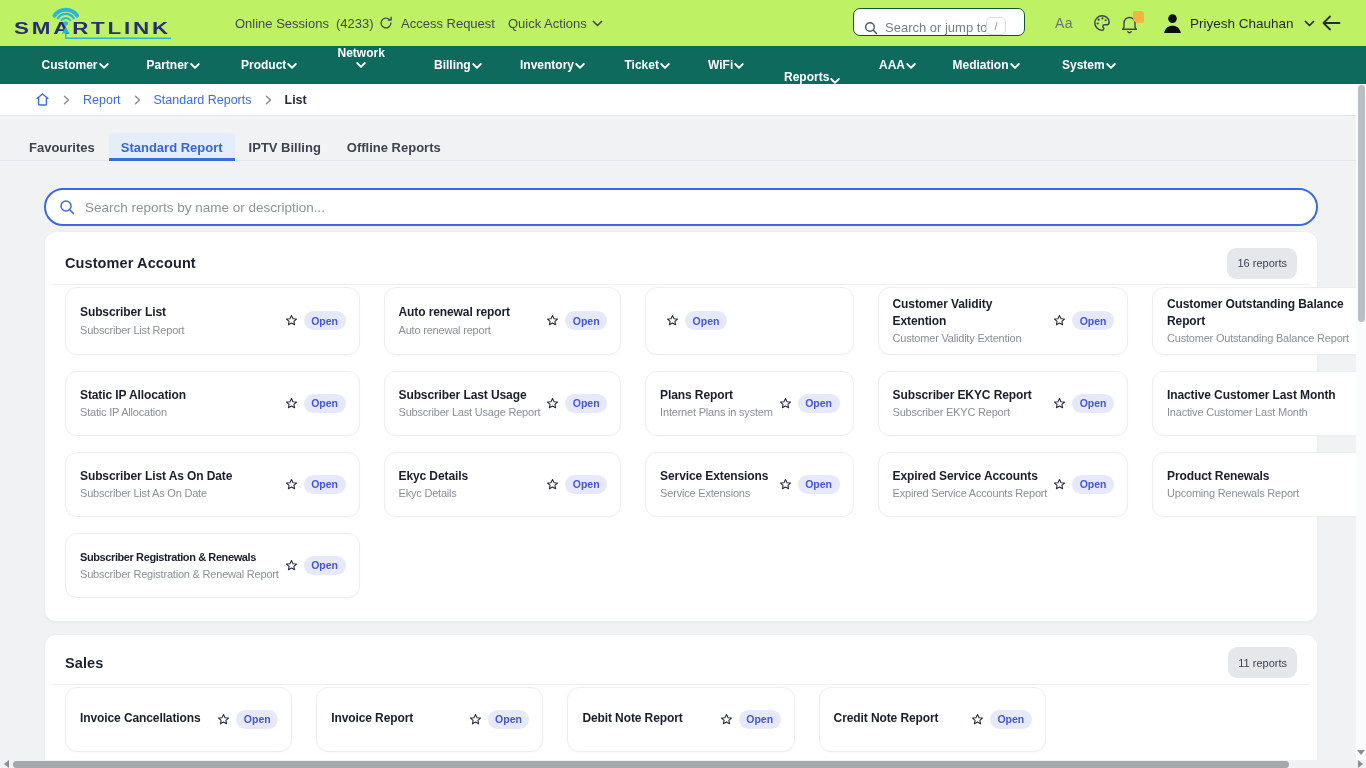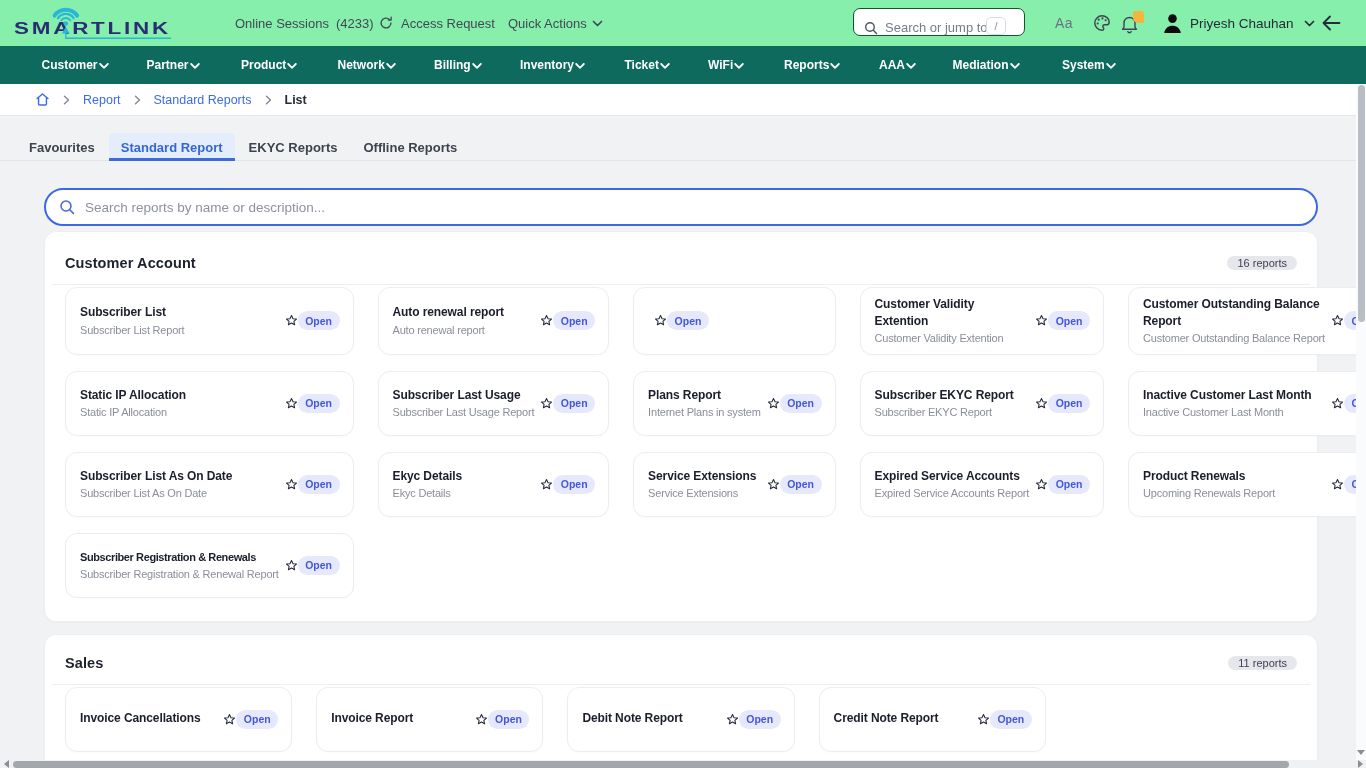--- a/index.html
+++ b/index.html
@@ -1,20 +1,20 @@
 <!DOCTYPE html>
 <html><head>
 <meta charset="utf-8">
 <style>
   * { margin:0; padding:0; box-sizing:border-box; }
   html,body { width:1366px; height:768px; overflow:hidden; }
   body { font-family:"Liberation Sans", sans-serif; background:#f1f2f4; position:relative; }
 
   
-  .header { position:absolute; left:0; top:0; width:1366px; height:46px; background:#86efac; z-index:5; }
+  .header { position:absolute; left:0; top:0; width:1366px; height:46px; background:#bef264; z-index:5; }
   .logo-svg { position:absolute; left:13px; top:2px; }
   .hdr-item { position:absolute; top:0; height:46px; display:flex; align-items:center; gap:5px;
               font-size:13px; color:#424854; cursor:pointer; }
   .hdr-sessions { left:235px; }
   .hdr-sessions .cnt { margin-left:2px; }
   .hdr-access { left:401px; }
   .hdr-quick { left:508px; }
   .icon { display:inline-flex; align-items:center; justify-content:center; color:#424854; }
   .hdr-search { position:absolute; left:853px; top:8px; width:172px; height:28px; border:1px solid #14532d;
                 border-radius:7px; background:#fff; display:flex; align-items:flex-end; padding:0 18px 0 10px; }
@@ -65,31 +65,31 @@
                    font-family:"Liberation Sans",sans-serif; margin-left:10px; }
   .rsearch input::placeholder { color:#8d929e; }
   .rsearch .icon { color:#4468d9; }
 
   
   .sections { position:absolute; left:44px; top:231px; width:1274px; }
   .section { background:#fff; border:1px solid #eceef2; border-radius:12px; padding:20px 20px 23px;
              margin-bottom:12px; box-shadow:0 1px 2px rgba(20,24,40,.03); }
   .section-hd { display:flex; align-items:center; justify-content:space-between; height:22px; }
   .section-title { font-size:14.5px; font-weight:700; color:#1d2130; letter-spacing:.1px; }
-  .section-badge { background:#e5e7eb; color:#3d4254; font-size:11px; height:14px; border-radius:9px;
+  .section-badge { background:#e5e7eb; color:#3d4254; font-size:11px; height:31px; border-radius:9px;
                    display:flex; align-items:center; padding:0 10px; }
   .section-div { height:1px; background:#edeff3; margin:10px -13px 0; }
   .cards { display:grid; grid-template-columns:repeat(5,1fr); column-gap:24px; row-gap:16px; margin-top:2px; }
   .card { background:#fff; border:1px solid #ecedf2; border-radius:12px; min-height:65px; padding:8px 13px 8px 14px;
           display:flex; align-items:center; box-shadow:0 1px 2px rgba(20,24,40,.02); }
   .card-left { flex:1; min-width:0; }
   .card-title { font-size:12px; font-weight:700; color:#1b1e2b; line-height:16.5px; letter-spacing:-.1px; }
   .card.tight .card-title { font-size:11px; letter-spacing:-.4px; white-space:nowrap; }
   .card-sub { font-size:11px; color:#8a8e99; line-height:14.5px; margin-top:2px; letter-spacing:-.2px; white-space:nowrap; }
-  .card-right { flex:none; display:flex; align-items:center; margin-left:6px; }
+  .card-right { flex:none; display:flex; align-items:center; gap:6px; margin-left:6px; }
   .star-btn { display:inline-flex; color:#23263a; cursor:pointer; background:none; border:none; padding:0; }
   .open-btn { background:#e6e9fc; color:#4356de; border:none; border-radius:10px; height:19px; padding:0 7.5px;
               font-size:10.5px; font-weight:700; font-family:"Liberation Sans",sans-serif; cursor:pointer;
               display:flex; align-items:center; }
 
   
   .vtrack { position:absolute; right:0; top:84px; width:10px; height:676px; background:#fafbfc; z-index:8; }
   .vthumb { position:absolute; right:1.5px; top:0.5px; width:7px; height:237px; background:#b9bdc4; border-radius:4px; }
   .vdown { position:absolute; right:0; top:745px; width:10px; height:14px; display:flex; align-items:center; justify-content:center; z-index:9; }
   .vdown::after { content:""; border-left:4px solid transparent; border-right:4px solid transparent; border-top:5px solid #8a8d92; }
@@ -216,21 +216,21 @@
 
   <div class="nav-item" style="left: 241px;">
     <span class="lbl">Product</span>
     <span class="icon chev">
       <svg width="10" height="6" viewBox="0 0 10 6">
           <path d="M1.2 1 5 4.8 8.8 1" fill="none" stroke="currentColor" stroke-width="1.8" stroke-linecap="round" stroke-linejoin="round"></path>
         </svg>
     </span>
   </div>
 
-  <div class="nav-item" style="left: 337.5px;">
+  <div class="nav-item" style="left: 337.5px; flex-direction: column;">
     <span class="lbl">Network</span>
     <span class="icon chev">
       <svg width="10" height="6" viewBox="0 0 10 6">
           <path d="M1.2 1 5 4.8 8.8 1" fill="none" stroke="currentColor" stroke-width="1.8" stroke-linecap="round" stroke-linejoin="round"></path>
         </svg>
     </span>
   </div>
 
   <div class="nav-item" style="left: 434px;">
     <span class="lbl">Billing</span>
@@ -261,21 +261,21 @@
 
   <div class="nav-item" style="left: 708px;">
     <span class="lbl">WiFi</span>
     <span class="icon chev">
       <svg width="10" height="6" viewBox="0 0 10 6">
           <path d="M1.2 1 5 4.8 8.8 1" fill="none" stroke="currentColor" stroke-width="1.8" stroke-linecap="round" stroke-linejoin="round"></path>
         </svg>
     </span>
   </div>
 
-  <div class="nav-item" style="left: 784px;">
+  <div class="nav-item" style="left: 784px; align-items: flex-end;">
     <span class="lbl">Reports</span>
     <span class="icon chev">
       <svg width="10" height="6" viewBox="0 0 10 6">
           <path d="M1.2 1 5 4.8 8.8 1" fill="none" stroke="currentColor" stroke-width="1.8" stroke-linecap="round" stroke-linejoin="round"></path>
         </svg>
     </span>
   </div>
 
   <div class="nav-item" style="left: 879px;">
     <span class="lbl">AAA</span>
@@ -335,21 +335,21 @@
 <div class="tabs" id="tabs">
   <div class="tab">
       <span class="lbl">Favourites</span>
     </div>
 
   <div class="tab active">
       <span class="lbl">Standard Report</span>
     </div>
 
   <div class="tab">
-      <span class="lbl">EKYC Reports</span>
+      <span class="lbl">IPTV Billing</span>
     </div>
 
   <div class="tab">
       <span class="lbl">Offline Reports</span>
     </div>
 </div>
 
 <div class="rsearch">
   <span class="icon">
     <svg width="16" height="16" viewBox="0 0 16 16">

